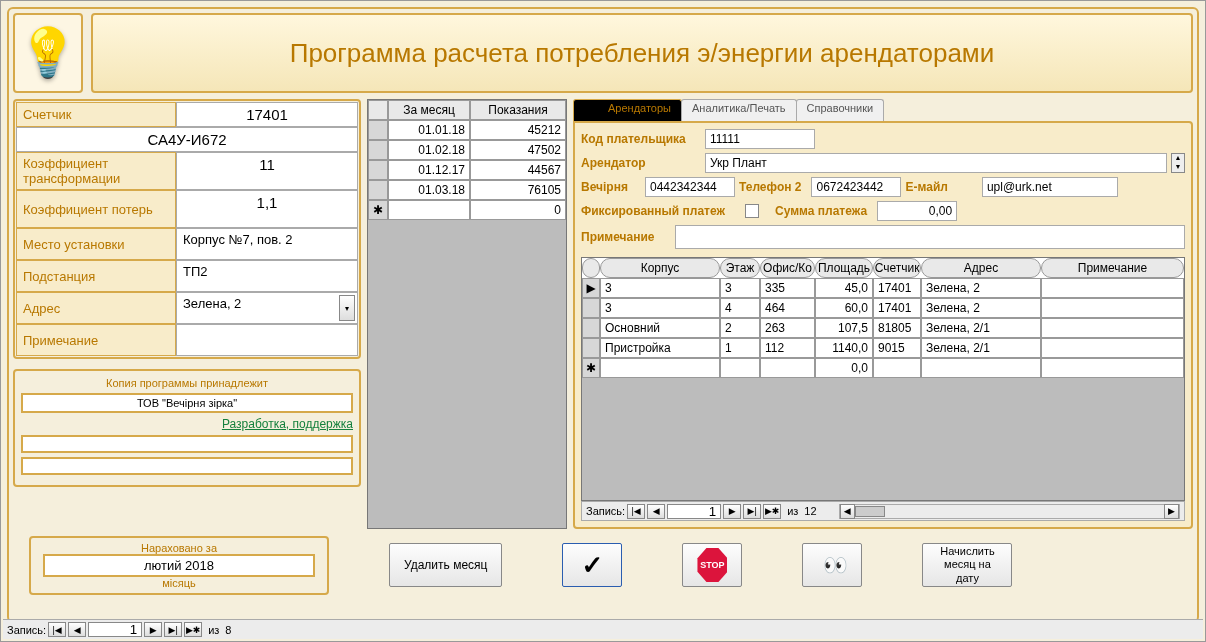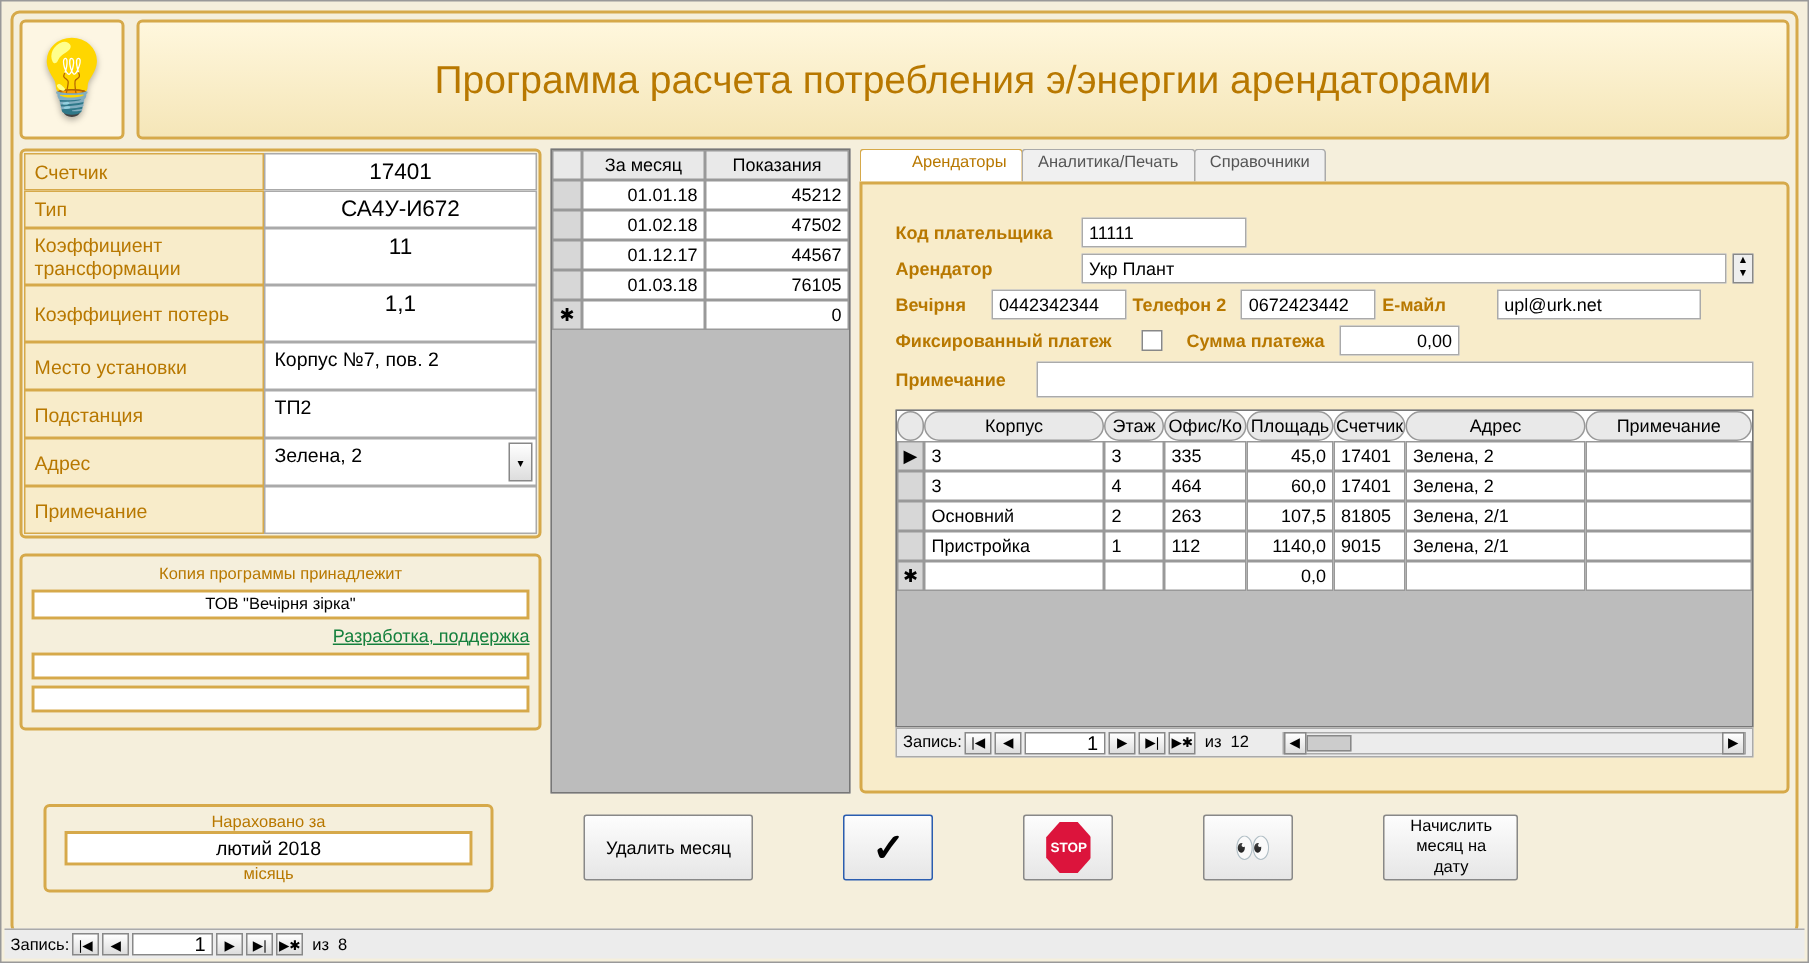--- a/index.html
+++ b/index.html
@@ -127,27 +127,27 @@
   .mid-val { flex: 1; justify-content: flex-end; }
   .mid-head .mid-cell { background: #e9e9e9; justify-content: center; text-align: center; }
   
   .tab-strip { display: flex; height: 22px; }
   .tab {
     border: 1px solid #aaa; border-bottom: none;
     background: #f0f0f0; padding: 2px 10px; font-size: 11px;
     border-radius: 3px 3px 0 0; margin-right: -1px;
     color: #555;
   }
-  .tab.active { background: #ffffff; color: #b87800; border-color: #d6a94a; padding-left: 34px; }
+  .tab.active { background: #000000; color: #b87800; border-color: #d6a94a; padding-left: 34px; }
   .tab-body {
     flex: 1;
     border: 2px solid #d6a94a;
     border-radius: 0 4px 4px 4px;
     background: #f8ecca;
-    padding: 22px;
+    padding: 6px;
     display: flex; flex-direction: column;
   }
   .form-row { display: flex; align-items: center; margin-bottom: 4px; gap: 4px; }
   .form-label { color: #b87800; font-size: 12px; font-weight: bold; width: 120px; }
   .form-label.narrow { width: auto; padding-right: 6px; }
   .form-input {
     background: #fff; border: 1px solid #aaa; padding: 2px 4px; font-size: 12px;
     height: 20px;
   }
   .spin-btns {
@@ -233,21 +233,20 @@
 
     <div class="content-row">
 
       <div class="left-col">
         <div class="meter-grid">
           <div class="meter-row">
             <div class="meter-label">Счетчик</div>
             <div class="meter-value">17401</div>
           </div>
           <div class="meter-row">
-            <div class="meter-label">Тип</div>
             <div class="meter-value">СА4У-И672</div>
           </div>
           <div class="meter-row">
             <div class="meter-label" style="height:38px">Коэффициент трансформации</div>
             <div class="meter-value">11</div>
           </div>
           <div class="meter-row">
             <div class="meter-label" style="height:38px">Коэффициент потерь</div>
             <div class="meter-value">1,1</div>
           </div>

